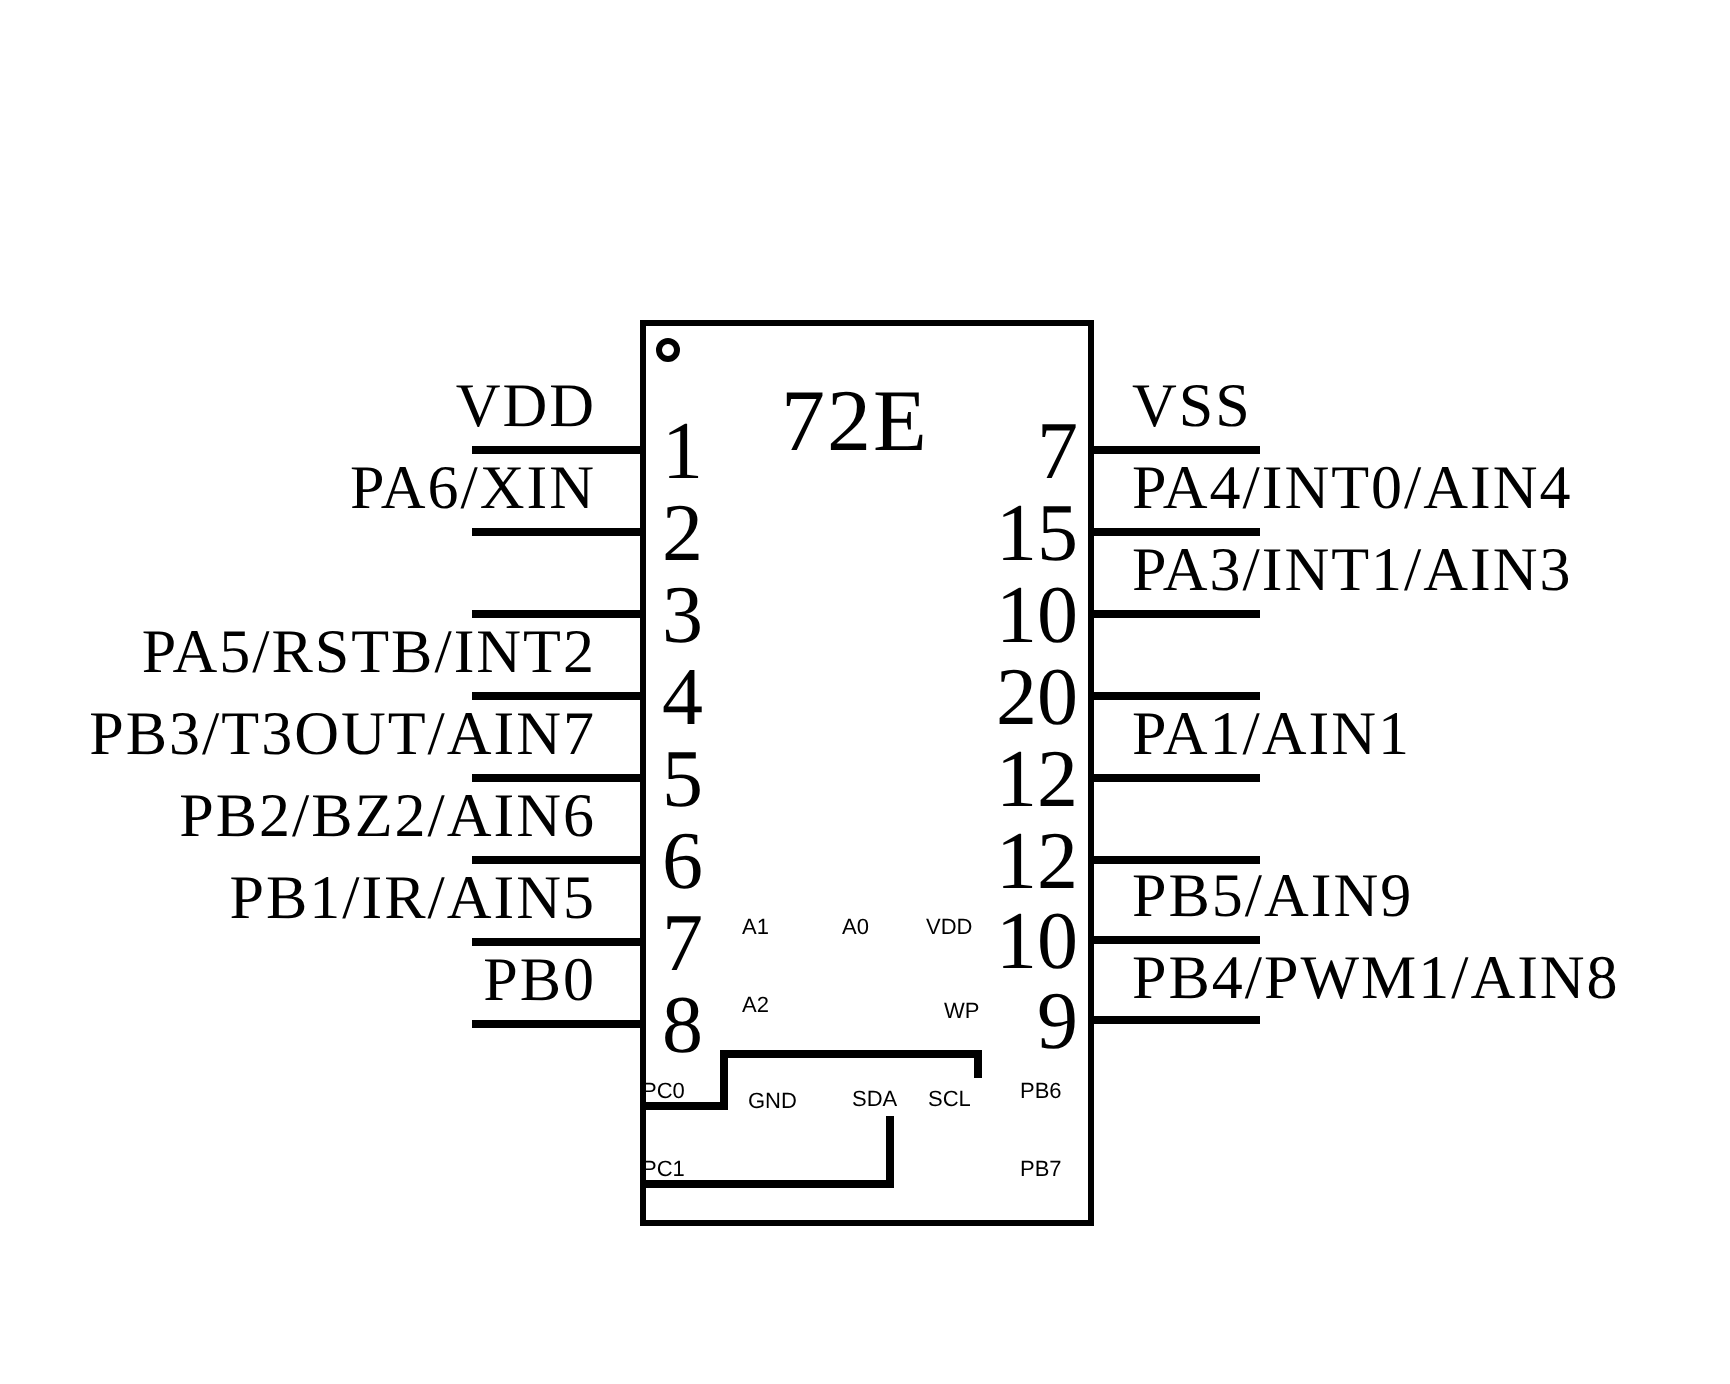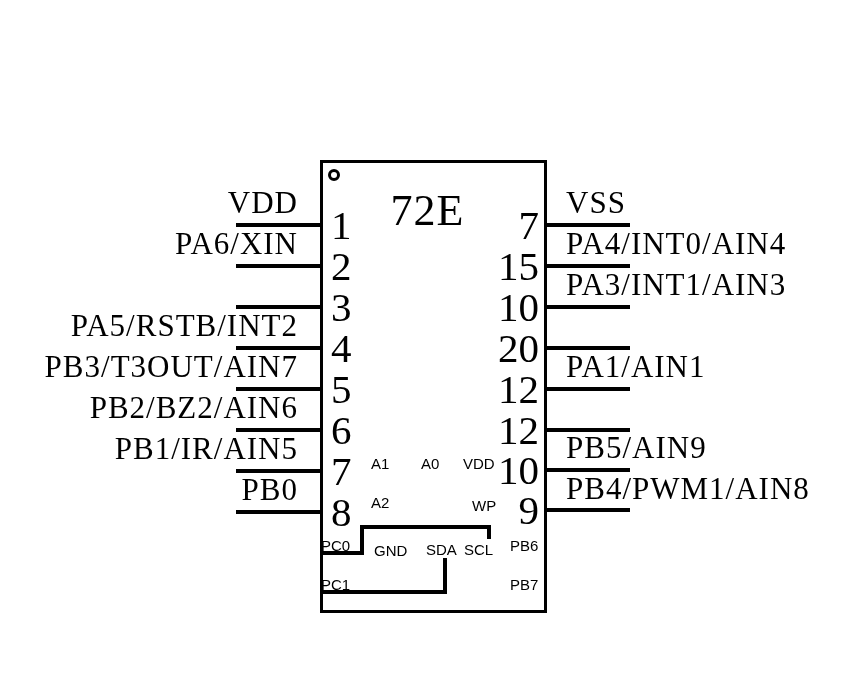--- a/index.html
+++ b/index.html
@@ -70,21 +70,21 @@
     font-size: 31px;
     line-height: 32px;
     letter-spacing: 1px;
     white-space: nowrap;
   }
   .pin-label.left  { right: 567px; text-align: right; }
   .pin-label.right { left: 566px;  text-align: left; }
   .pad {
     position: absolute;
     font-family: "Liberation Sans", sans-serif;
-    font-size: 15px;
+    font-size: 11px;
     line-height: 16px;
     white-space: nowrap;
     color: #000000;
   }
   .traces {
     position: absolute;
     left: 0;
     top: 0;
     width: 865px;
     height: 692px;

